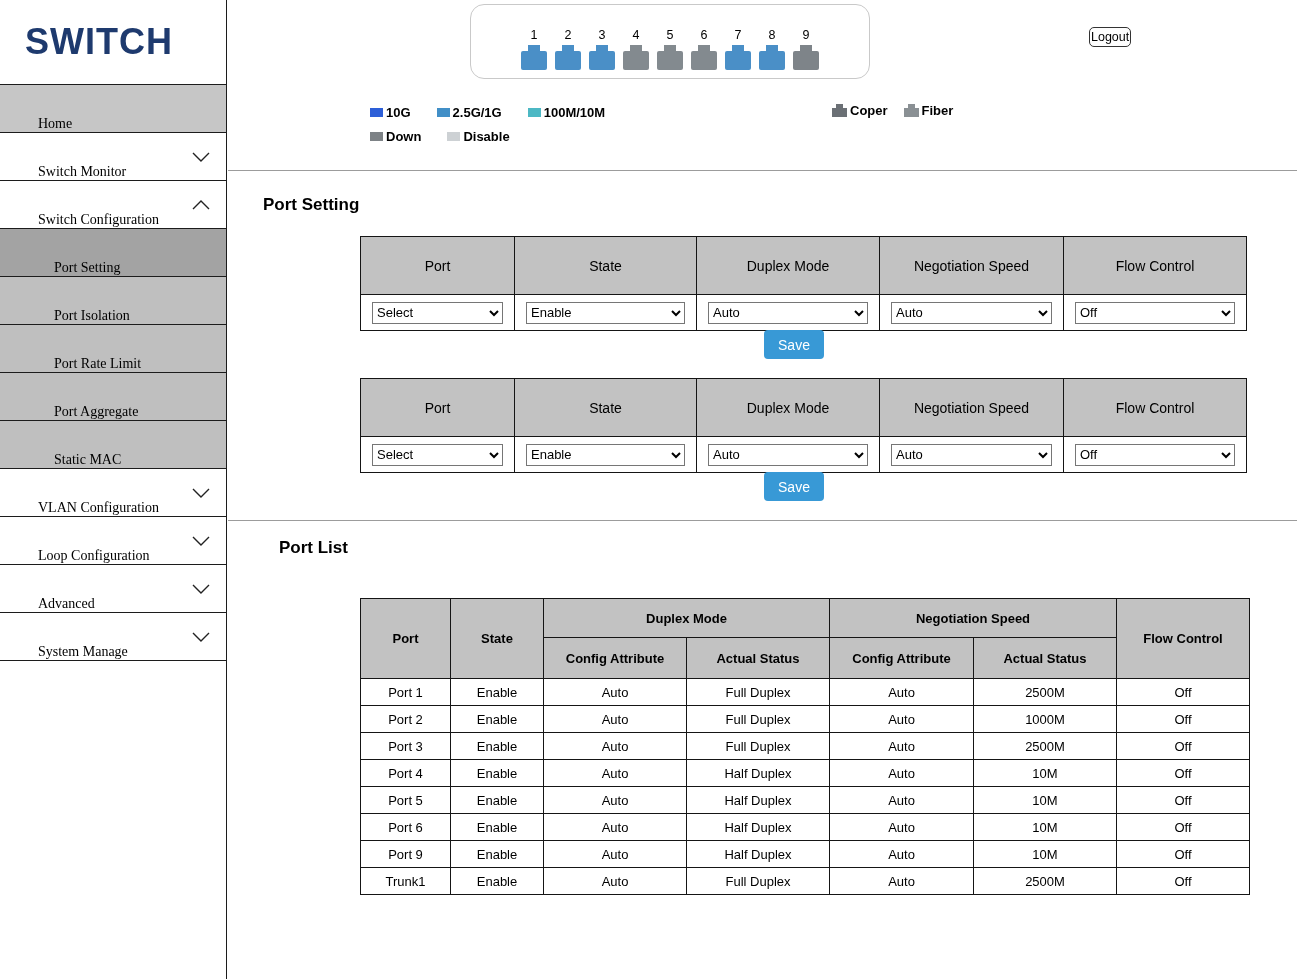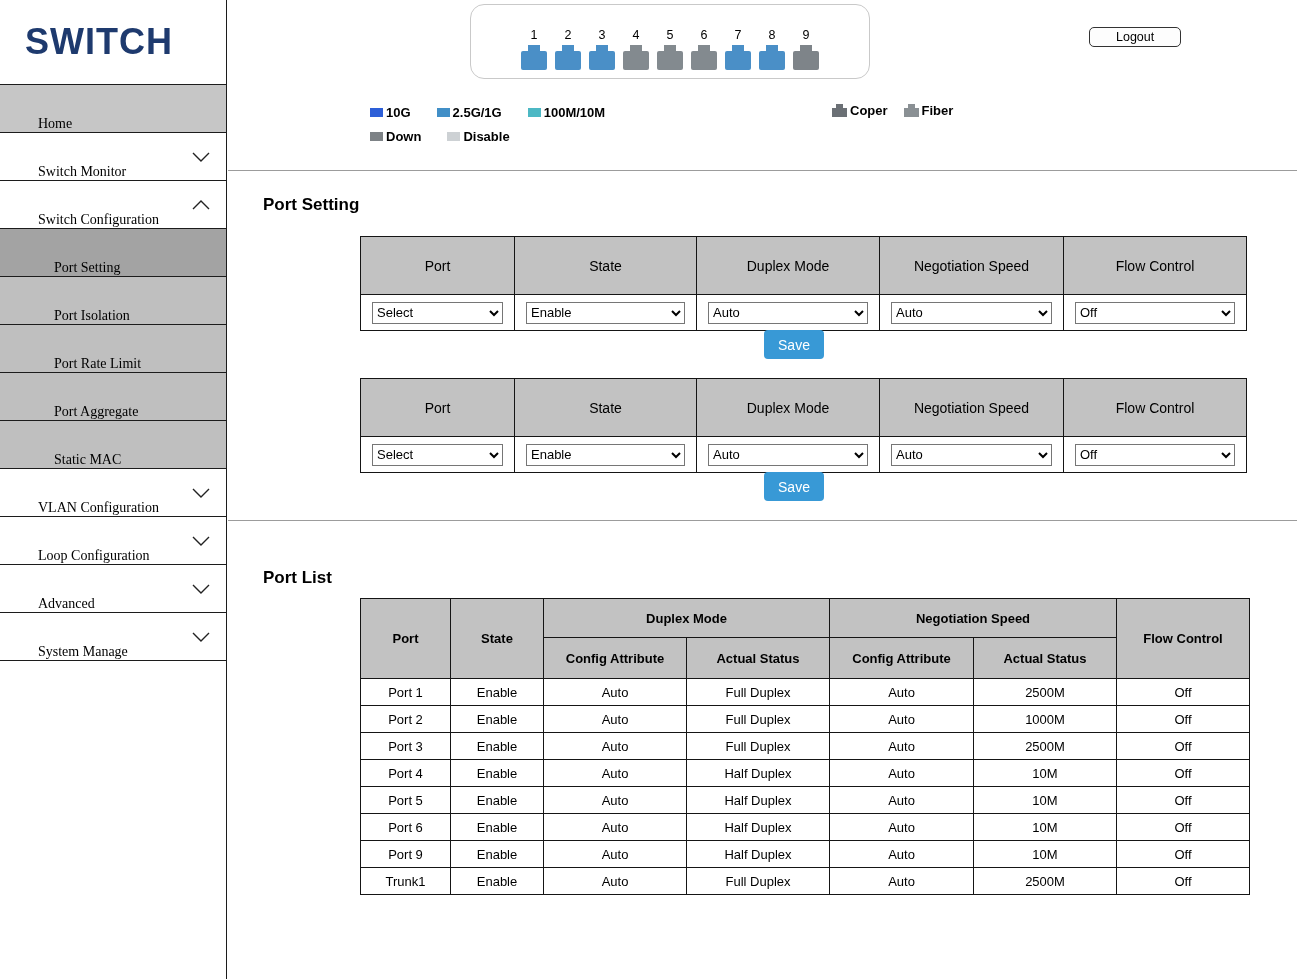--- a/index.html
+++ b/index.html
@@ -36,37 +36,37 @@
     border:1px solid #c9c9c9; border-radius:14px; background:#fff;
     display:flex; align-items:flex-end; justify-content:center; gap:8px;
     padding-bottom:8px;
   }
   .port { display:flex; flex-direction:column; align-items:center; width:26px; }
   .port-num { font-size:12.5px; margin-bottom:3px; }
   .port-icon { position:relative; width:26px; height:25px; color:#838a8f; }
   .port-icon .ptab  { position:absolute; top:0; left:7px; width:12px; height:6px; background:currentColor; }
   .port-icon .pbody { position:absolute; bottom:0; left:0; width:26px; height:19px; background:currentColor; border-radius:2px; }
   .logout-btn {
-    position:absolute; left:1089px; top:27px; padding:2px 26px;
+    position:absolute; left:1089px; top:27px; padding:2px 1px;
     border:1px solid #333; border-radius:5px; background:#fdfdfd;
     font-size:12.5px; cursor:pointer; font-family:"Liberation Sans",sans-serif;
   }
   .legend-row { position:absolute; display:flex; gap:26px; align-items:center; }
   .legend-speed { left:370px; top:105px; }
   .legend-state { left:370px; top:129px;align-items:flex-end; }
   .legend-media { left:832px; top:103px; gap:16px; }
   .legend-item { display:flex; align-items:center; gap:3px; font-size:13px; font-weight:bold; }
   .bullet { display:inline-block; width:13px; height:9px; }
   .mini-port { position:relative; width:15px; height:13px; color:#6b7075; }
   .mini-port .ptab  { position:absolute; top:0; left:4px; width:7px; height:4px; background:currentColor; }
   .mini-port .pbody { position:absolute; bottom:0; left:0; width:15px; height:9px; background:currentColor; }
   .divider { position:absolute; left:228px; width:1069px; border-top:1px solid #9c9c9c; }
   .divider1 { top:170px; } .divider2 { top:520px; }
   .section-title { position:absolute; left:263px; font-size:17px; font-weight:bold; }
-  .title1 { top:195px; } .title2 { top:568px; }
+  .title1 { top:195px; } .title2 { top:538px;margin-left:16px; }
   
   .cfg-table {
     position:absolute; left:360px; width:886px; border-collapse:collapse;
     font-size:14px; text-align:center; table-layout:fixed;
   }
   .cfg-table th {
     height:58px; background:#c2c2c2; border:1px solid #151515; font-weight:400;
   }
   .cfg-table td { height:36px; border:1px solid #151515; background:#fff; }
   .cfg-table select {

